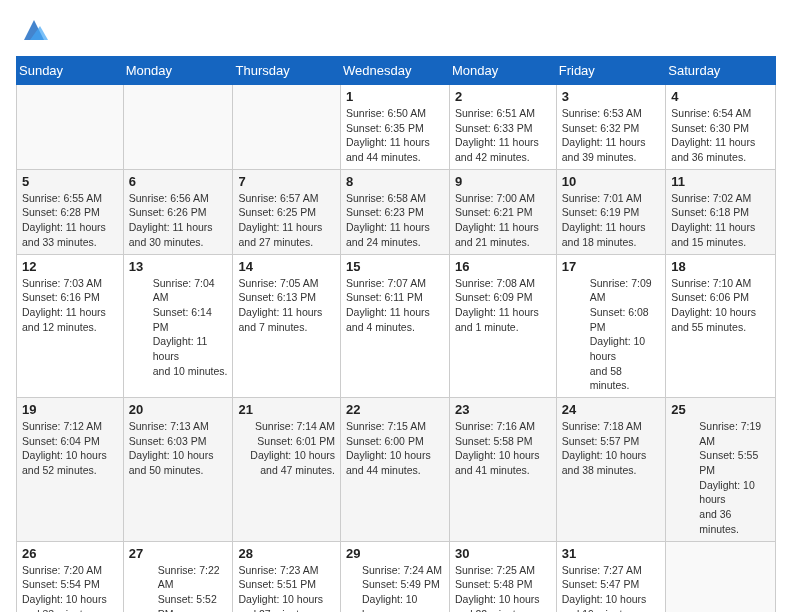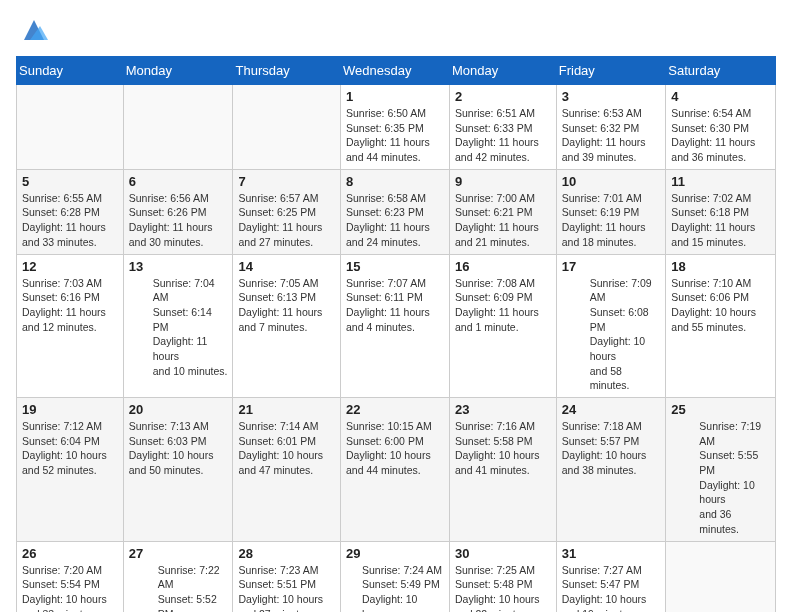--- a/index.html
+++ b/index.html
@@ -277,28 +277,28 @@
         </td>
         <td>
           <span class="day-number">20</span>
           <div class="day-info" style="white-space: pre-line;">Sunrise: 7:13 AM
 Sunset: 6:03 PM
 Daylight: 10 hours
 and 50 minutes.</div>
         </td>
         <td>
           <span class="day-number">21</span>
-          <div class="day-info" style="white-space: pre-line;">Sunrise: 7:14 AM
+          <div class="day-info" style="white-space: pre-line; text-align: right;">Sunrise: 7:14 AM
 Sunset: 6:01 PM
 Daylight: 10 hours
 and 47 minutes.</div>
         </td>
         <td>
           <span class="day-number">22</span>
-          <div class="day-info" style="white-space: pre-line;">Sunrise: 10:15 AM
+          <div class="day-info" style="white-space: pre-line;">Sunrise: 7:15 AM
 Sunset: 6:00 PM
 Daylight: 10 hours
 and 44 minutes.</div>
         </td>
         <td>
           <span class="day-number">23</span>
           <div class="day-info" style="white-space: pre-line;">Sunrise: 7:16 AM
 Sunset: 5:58 PM
 Daylight: 10 hours
 and 41 minutes.</div>

